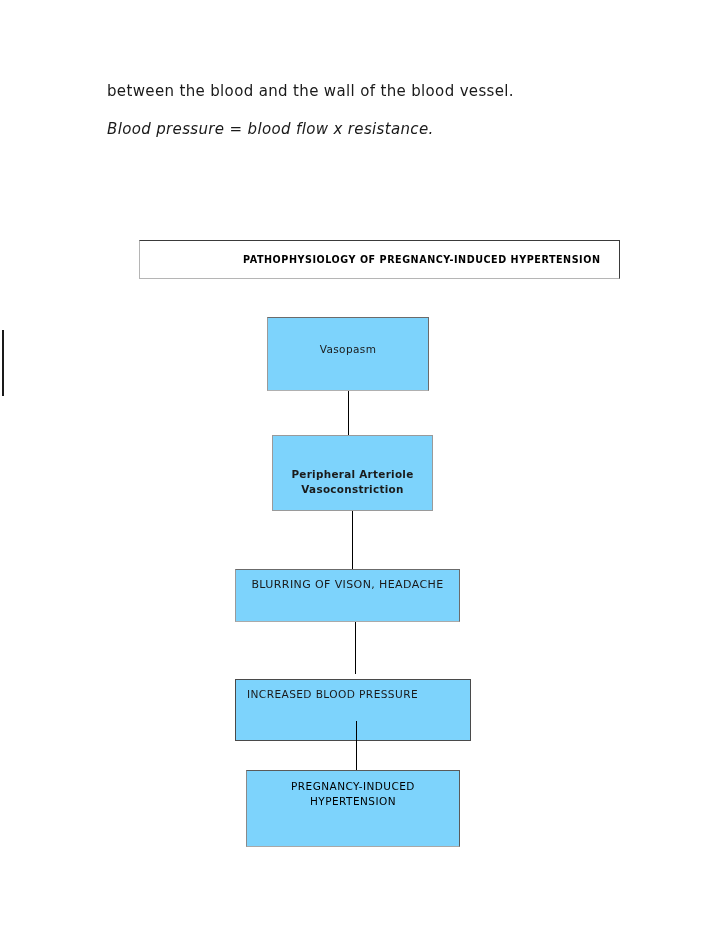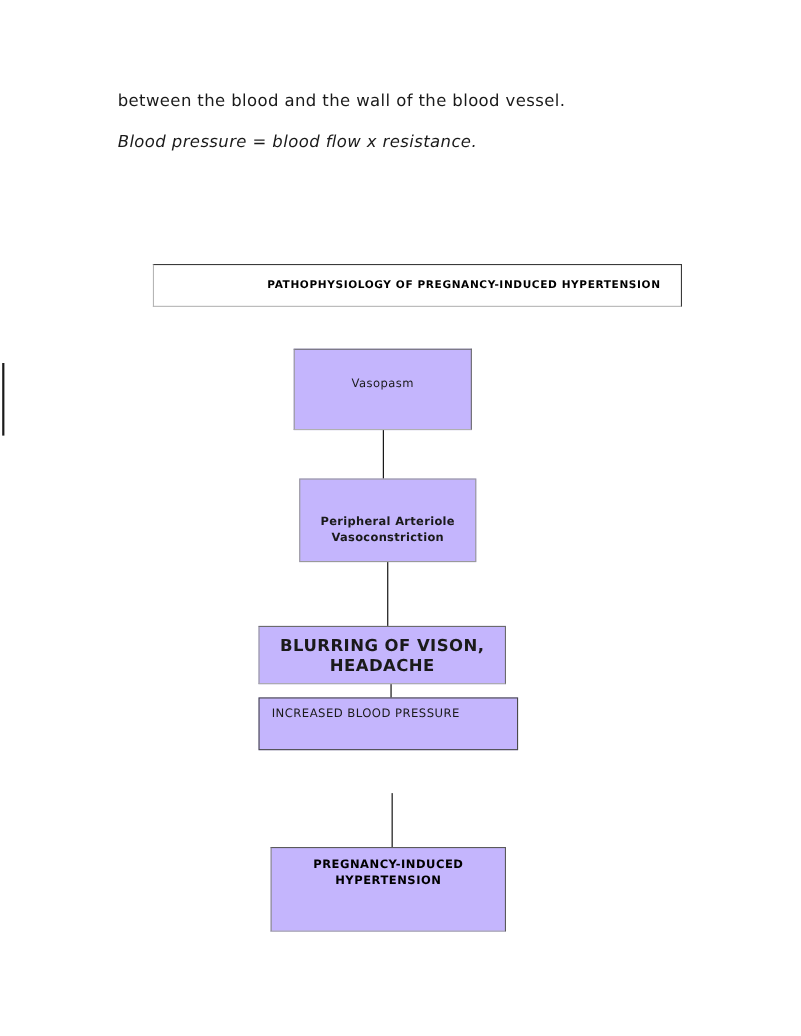--- a/index.html
+++ b/index.html
@@ -75,21 +75,21 @@
     letter-spacing: 0.55px;
     color: #000000;
     white-space: nowrap;
     margin-left: 47px;
   }
 
   
   .node {
     position: absolute;
     box-sizing: border-box;
-    background: #c4b5fd;
+    background: #7dd3fc;
     border: 1px solid #555555;
     padding-left: 44px;
   }
   .node-soft {
     border-color: #9a9a9a;
   }
   .node-label {
     position: absolute;
     left: 0;
     right: 0;
@@ -135,31 +135,30 @@
     left: 235px;
     top: 569px;
     width: 225px;
     height: 53px;
     border-color: #6b6b6b;
     border-left-color: #9a9a9a;
     border-bottom-color: #aaaaaa;
   }
   #node-blurring .node-label {
     top: 8px;
-    font-size: 15px;
+    font-size: 11px;
     letter-spacing: 0.4px;
-    font-weight: bold;
   }
 
   
   #node-increased {
     left: 235px;
-    top: 634px;
+    top: 679px;
     width: 236px;
-    height: 48px;
+    height: 62px;
     border-color: #4a4a4a;
   }
   #node-increased .node-label {
     top: 8px;
     left: 11px;
     right: auto;
     text-align: left;
     font-size: 10.6px;
     letter-spacing: 0.4px;
   }
@@ -171,21 +170,21 @@
     width: 214px;
     height: 77px;
     border-color: #5a5a5a;
     border-left-color: #8a8a8a;
     border-bottom-color: #a8a8a8;
   }
   #node-pih .node-label {
     top: 8px;
     font-size: 10.5px;
     line-height: 15px;
-    font-weight: bold;
+    font-weight: normal;
     letter-spacing: 0.45px;
     color: #000000;
   }
 
   
   .connector {
     position: absolute;
     width: 1px;
     background: #000000;
   }

